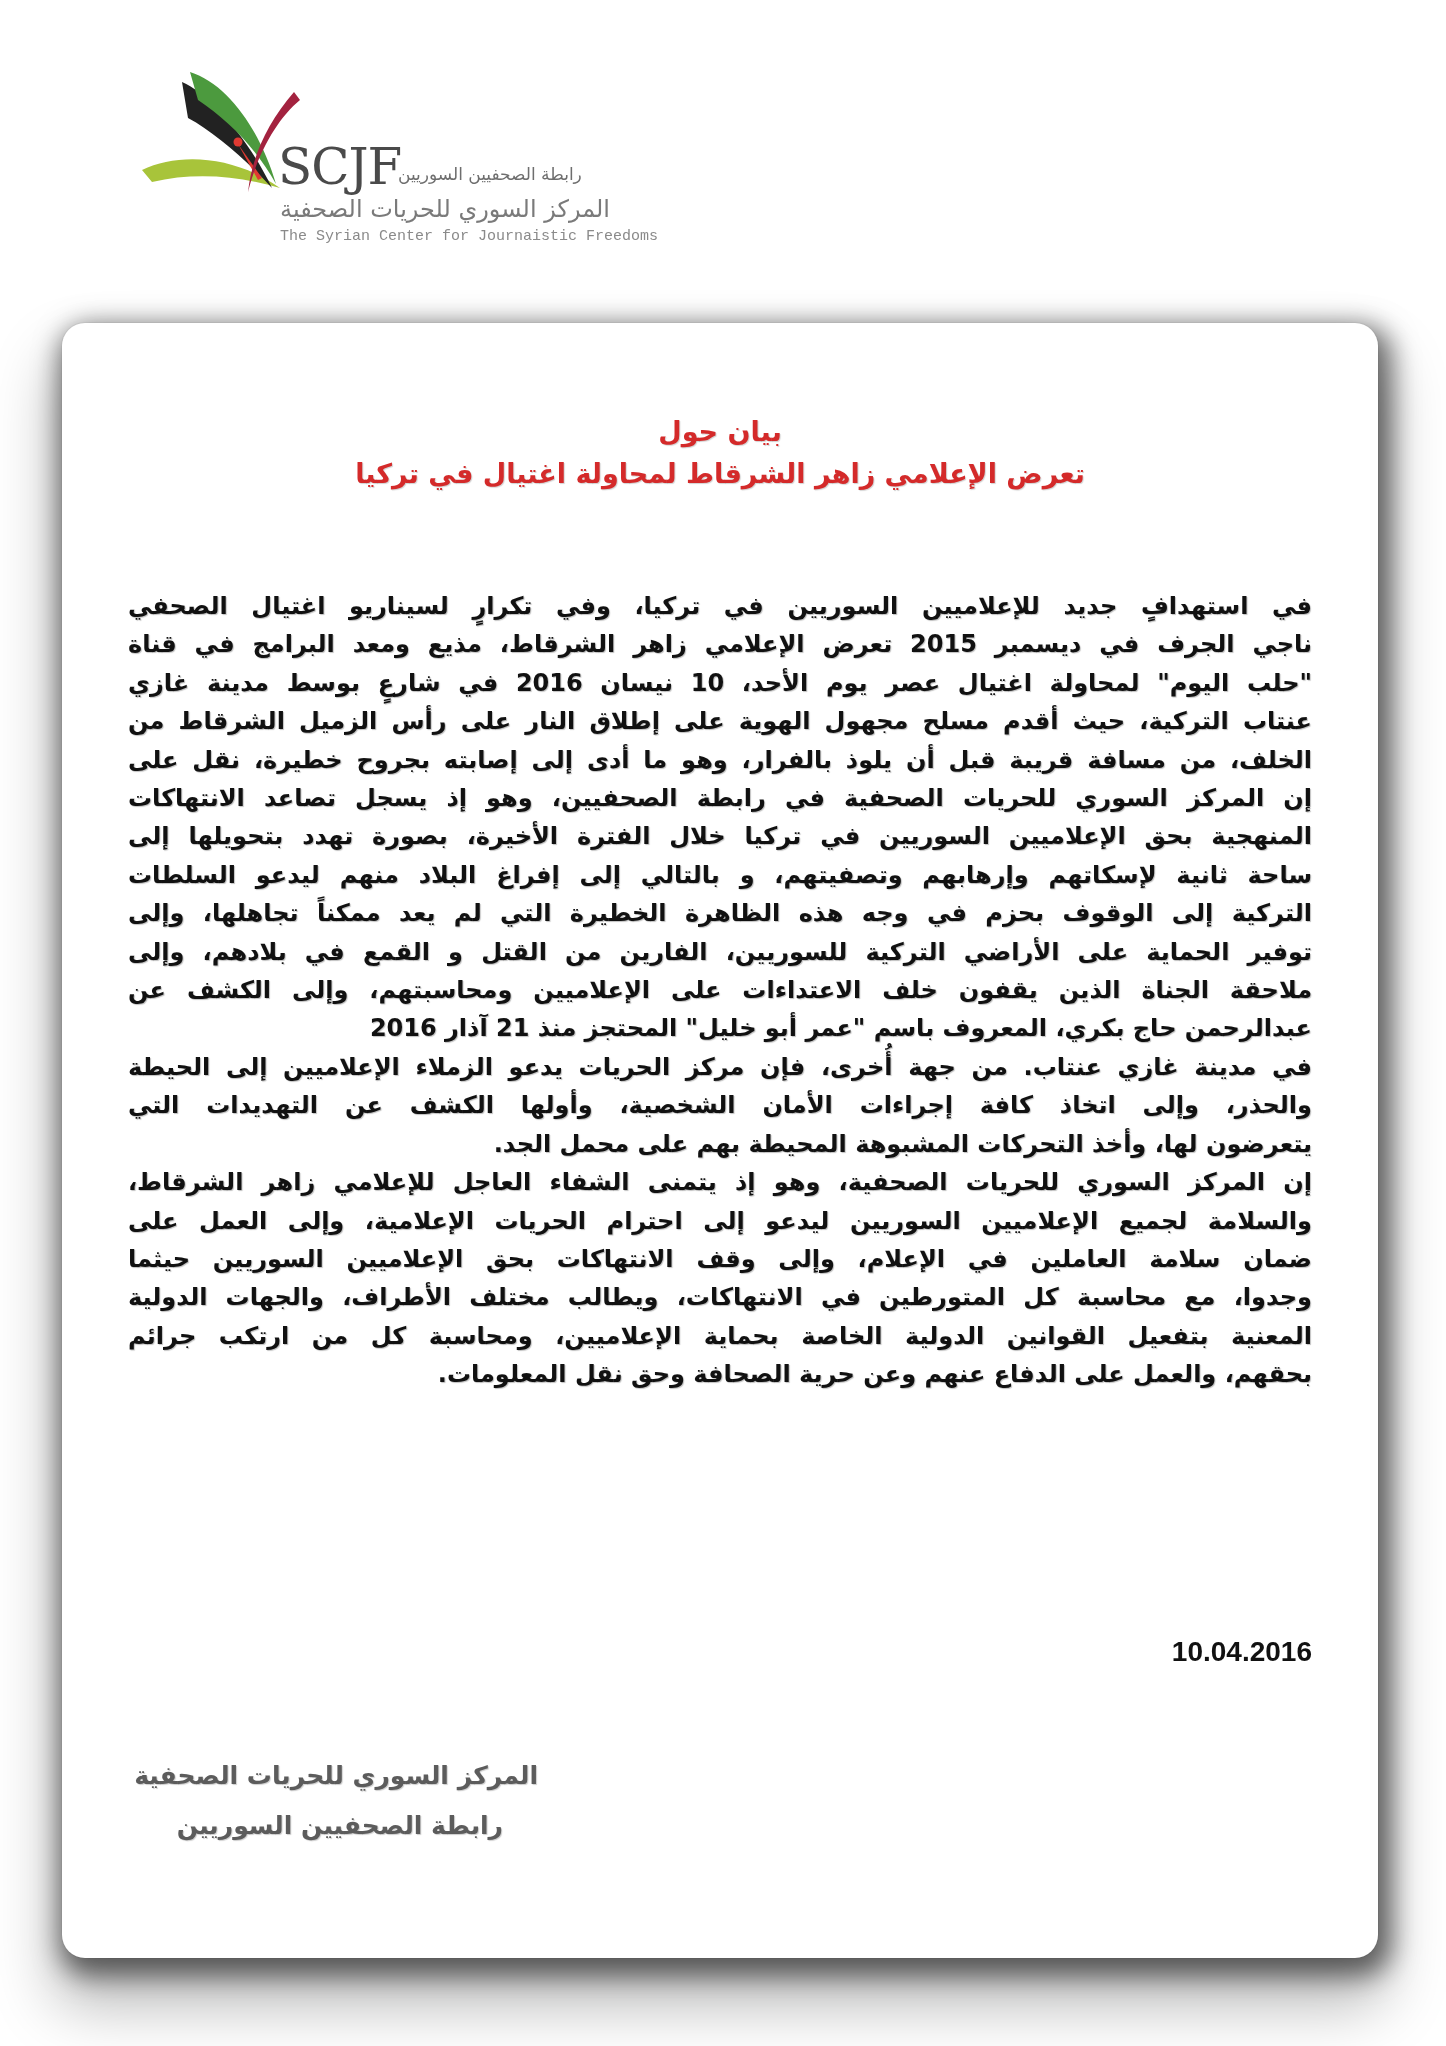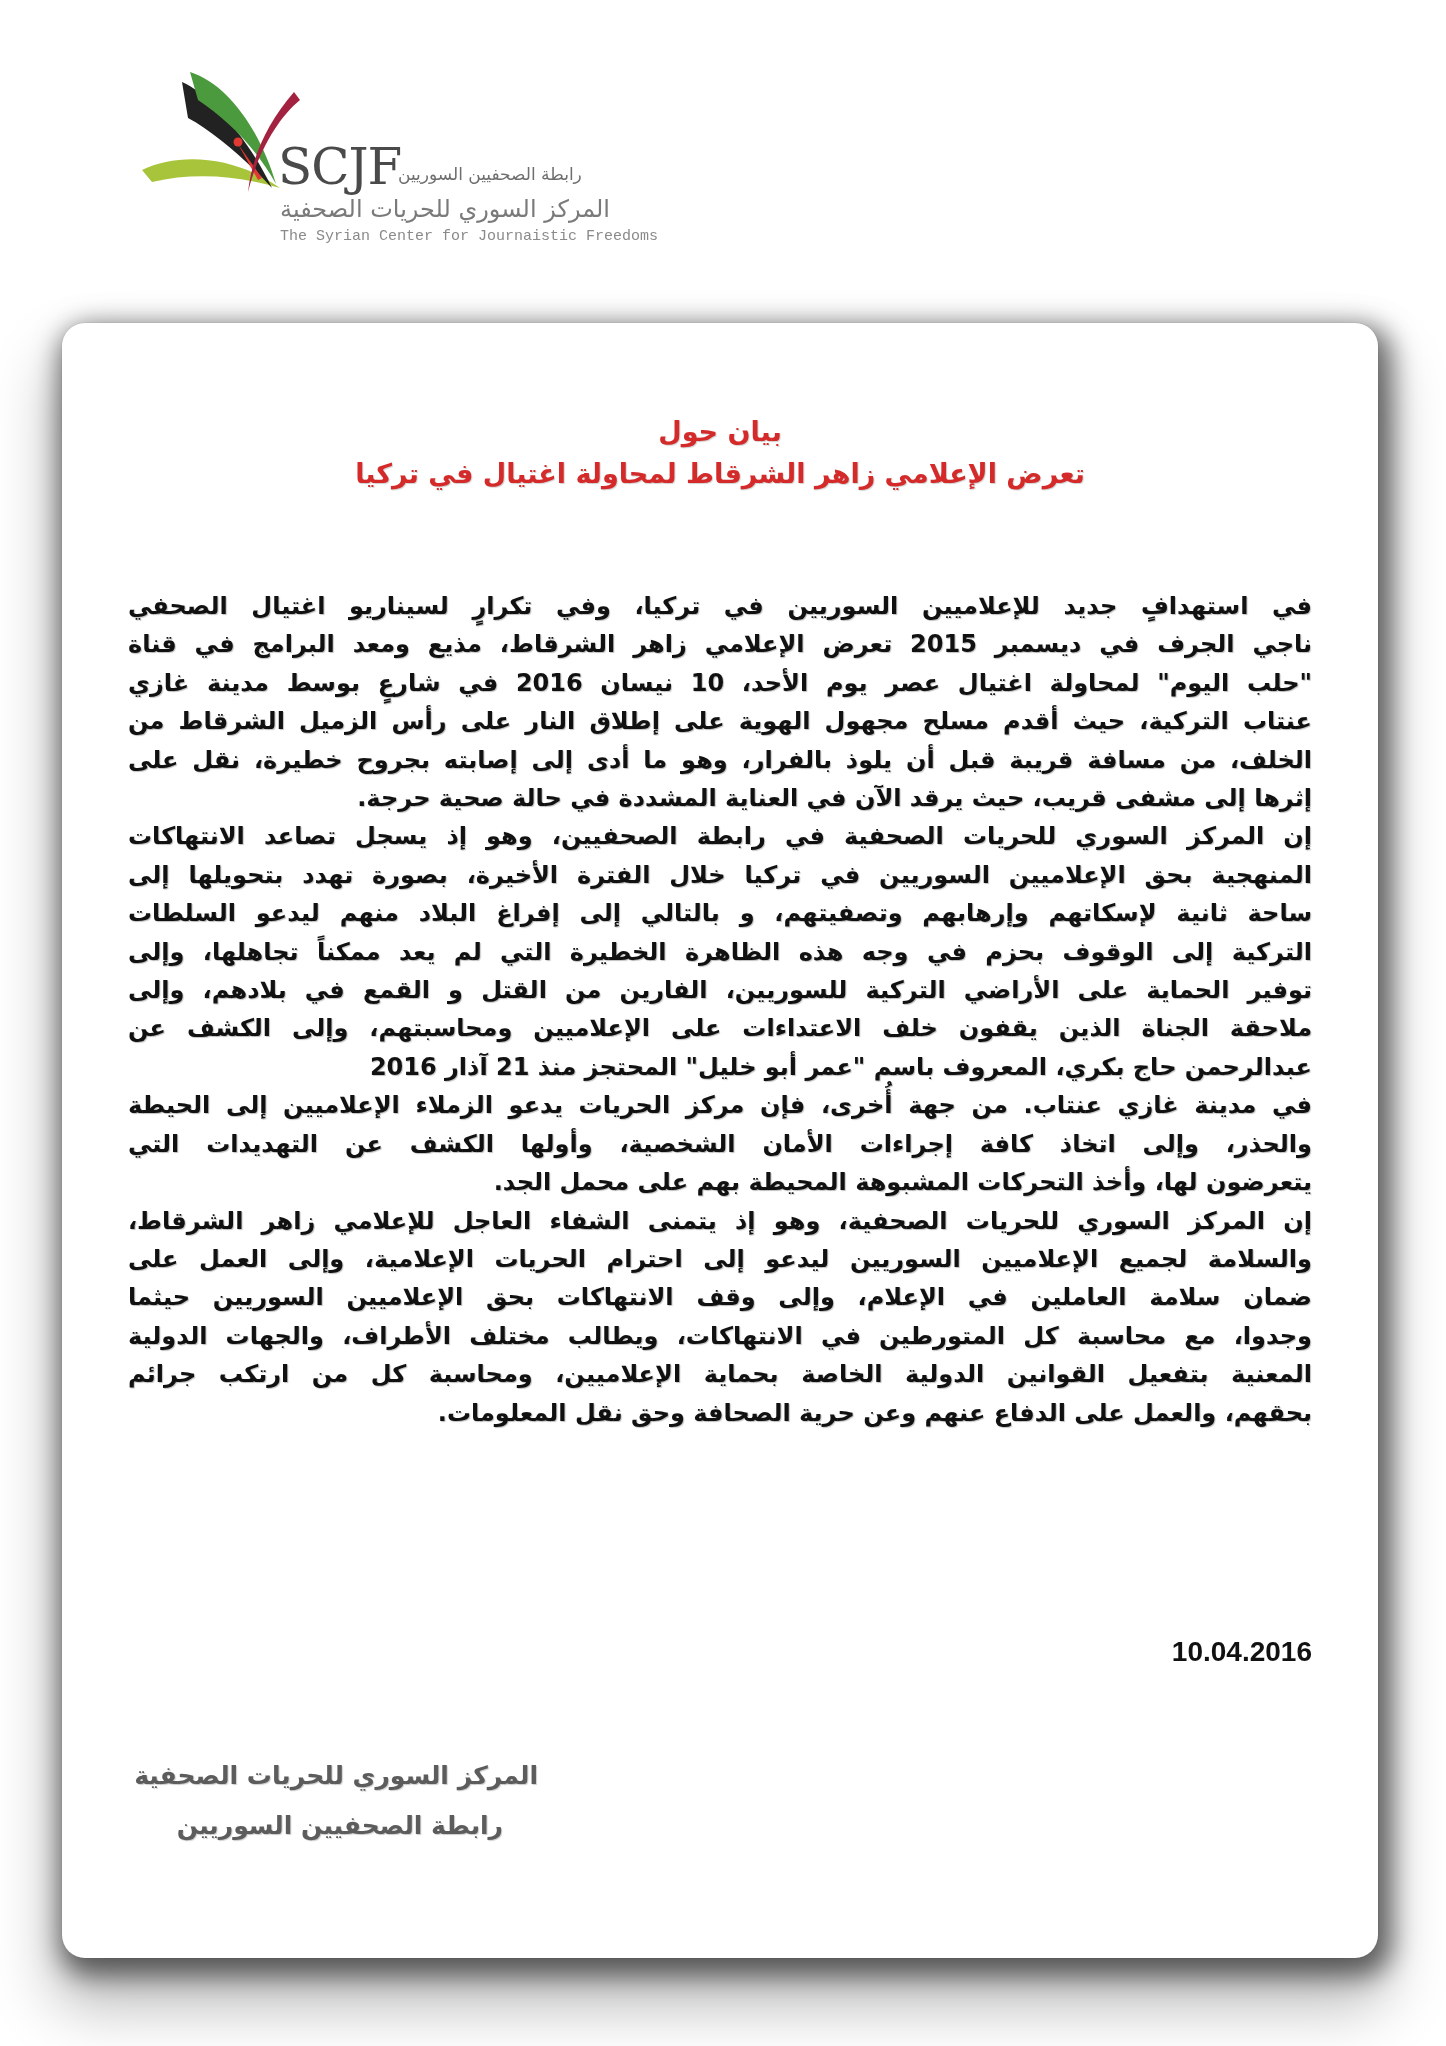--- a/index.html
+++ b/index.html
@@ -189,21 +189,20 @@
     <div class="title-line">تعرض الإعلامي زاهر الشرقاط لمحاولة اغتيال في تركيا</div>
   </div>
 
   <div class="body-text">
     <p>
       <span class="line">في استهدافٍ جديد للإعلاميين السوريين في تركيا، وفي تكرارٍ لسيناريو اغتيال الصحفي</span>
       <span class="line">ناجي الجرف في ديسمبر 2015 تعرض الإعلامي زاهر الشرقاط، مذيع ومعد البرامج في قناة</span>
       <span class="line">"حلب اليوم" لمحاولة اغتيال عصر يوم الأحد، 10 نيسان 2016 في شارعٍ بوسط مدينة غازي</span>
       <span class="line">عنتاب التركية، حيث أقدم مسلح مجهول الهوية على إطلاق النار على رأس الزميل الشرقاط من</span>
       <span class="line">الخلف، من مسافة قريبة قبل أن يلوذ بالفرار، وهو ما أدى إلى إصابته بجروح خطيرة، نقل على</span>
-      <span class="line last">إثرها إلى مشفى قريب، حيث يرقد الآن في العناية المشددة في حالة صحية حرجة.</span>
     </p>
     <p>
       <span class="line">إن المركز السوري للحريات الصحفية في رابطة الصحفيين، وهو إذ يسجل تصاعد الانتهاكات</span>
       <span class="line">المنهجية بحق الإعلاميين السوريين في تركيا خلال الفترة الأخيرة، بصورة تهدد بتحويلها إلى</span>
       <span class="line">ساحة ثانية لإسكاتهم وإرهابهم وتصفيتهم، و بالتالي إلى إفراغ البلاد منهم ليدعو السلطات</span>
       <span class="line">التركية إلى الوقوف بحزم في وجه هذه الظاهرة الخطيرة التي لم يعد ممكناً تجاهلها، وإلى</span>
       <span class="line">توفير الحماية على الأراضي التركية للسوريين، الفارين من القتل و القمع في بلادهم، وإلى</span>
       <span class="line">ملاحقة الجناة الذين يقفون خلف الاعتداءات على الإعلاميين ومحاسبتهم، وإلى الكشف عن</span>
       <span class="line last">عبدالرحمن حاج بكري، المعروف باسم "عمر أبو خليل" المحتجز منذ 21 آذار 2016</span>
     </p>

